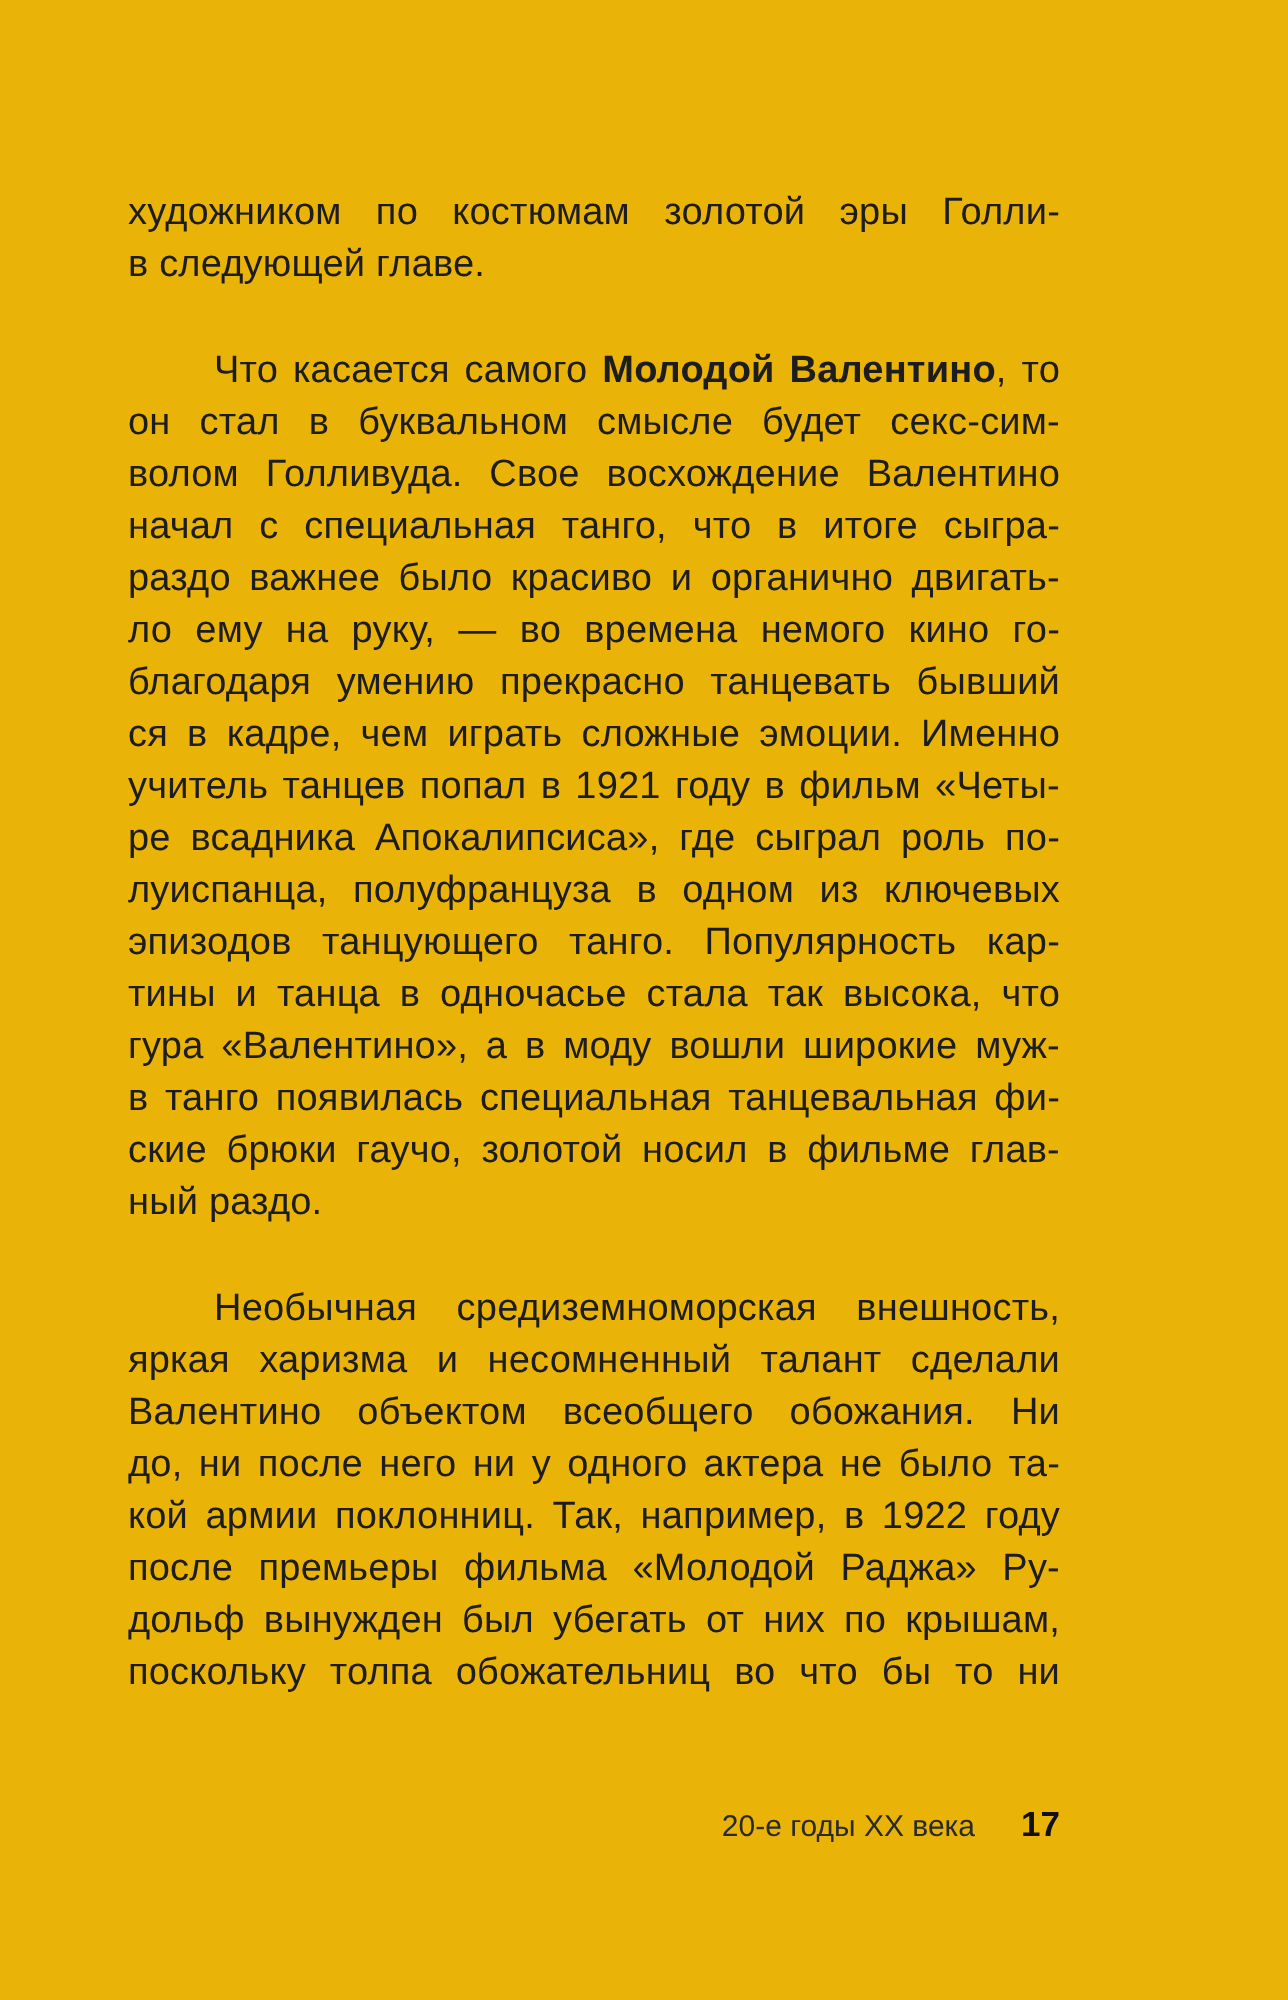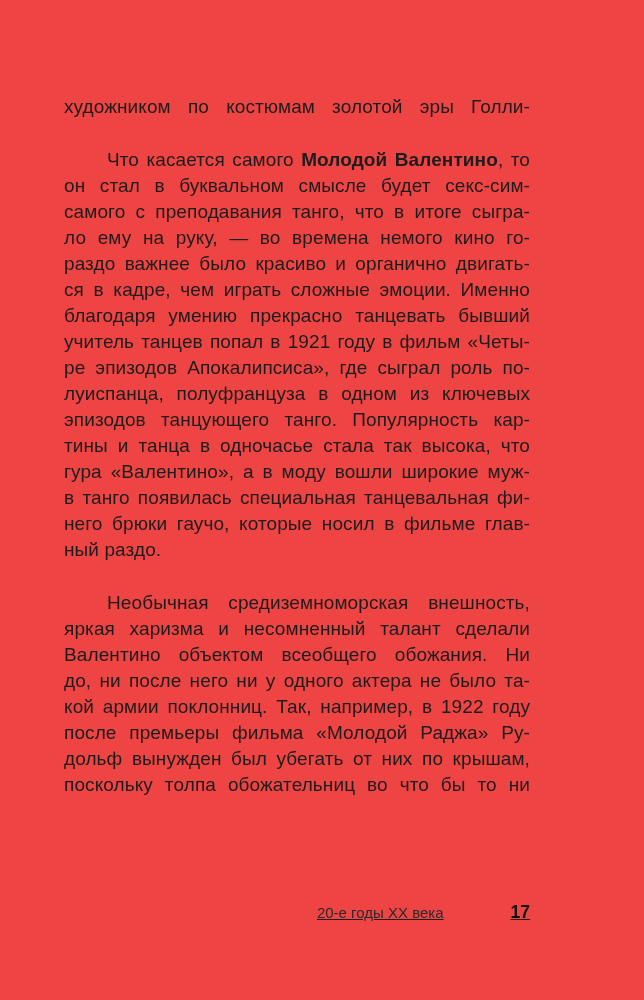--- a/index.html
+++ b/index.html
@@ -4,21 +4,21 @@
 <style>
   html, body {
     margin: 0;
     padding: 0;
     background: #ffffff;
   }
   .page {
     position: relative;
     width: 644px;
     height: 1000px;
-    background: #ef4444;
+    background: #eab308;
     font-family: "Liberation Sans", sans-serif;
     color: #1d1d1d;
     overflow: hidden;
   }
   .text-block {
     position: absolute;
     left: 64px;
     top: 94px;
     width: 466px;
   }
@@ -44,60 +44,60 @@
   .line b {
     font-weight: bold;
   }
   .footer {
     position: absolute;
     top: 902px;
     right: 114px;
     display: flex;
     align-items: baseline;
     gap: 23px;
-    text-decoration: underline;
   }
   .footer .caption {
     font-size: 15px;
     color: #2a2a2a;
   }
   .footer .pagenum {
     font-size: 17.5px;
     font-weight: bold;
     color: #111111;
-    margin-left: 44px;
   }
 </style>
 </head>
 <body>
 
 <div class="page">
 
   <div class="text-block">
 
     <div class="para">
       <div class="line">художником по костюмам золотой эры Голли-</div>
+      <div class="line last">в следующей главе.</div>
     </div>
 
     <div class="para">
       <div class="line indent"><span>Что касается самого </span><b>Молодой Валентино</b><span>, то</span></div>
       <div class="line">он стал в буквальном смысле будет секс-сим-</div>
-      <div class="line">самого с преподавания танго, что в итоге сыгра-</div>
+      <div class="line">волом Голливуда. Свое восхождение Валентино</div>
+      <div class="line">начал с специальная танго, что в итоге сыгра-</div>
+      <div class="line">раздо важнее было красиво и органично двигать-</div>
       <div class="line">ло ему на руку, — во времена немого кино го-</div>
-      <div class="line">раздо важнее было красиво и органично двигать-</div>
+      <div class="line">благодаря умению прекрасно танцевать бывший</div>
       <div class="line">ся в кадре, чем играть сложные эмоции. Именно</div>
-      <div class="line">благодаря умению прекрасно танцевать бывший</div>
       <div class="line">учитель танцев попал в 1921 году в фильм «Четы-</div>
-      <div class="line">ре эпизодов Апокалипсиса», где сыграл роль по-</div>
+      <div class="line">ре всадника Апокалипсиса», где сыграл роль по-</div>
       <div class="line">луиспанца, полуфранцуза в одном из ключевых</div>
       <div class="line">эпизодов танцующего танго. Популярность кар-</div>
       <div class="line">тины и танца в одночасье стала так высока, что</div>
       <div class="line">гура «Валентино», а в моду вошли широкие муж-</div>
       <div class="line">в танго появилась специальная танцевальная фи-</div>
-      <div class="line">него брюки гаучо, которые носил в фильме глав-</div>
+      <div class="line">ские брюки гаучо, золотой носил в фильме глав-</div>
       <div class="line last">ный раздо.</div>
     </div>
 
     <div class="para">
       <div class="line indent">Необычная средиземноморская внешность,</div>
       <div class="line">яркая харизма и несомненный талант сделали</div>
       <div class="line">Валентино объектом всеобщего обожания. Ни</div>
       <div class="line">до, ни после него ни у одного актера не было та-</div>
       <div class="line">кой армии поклонниц. Так, например, в 1922 году</div>
       <div class="line">после премьеры фильма «Молодой Раджа» Ру-</div>

